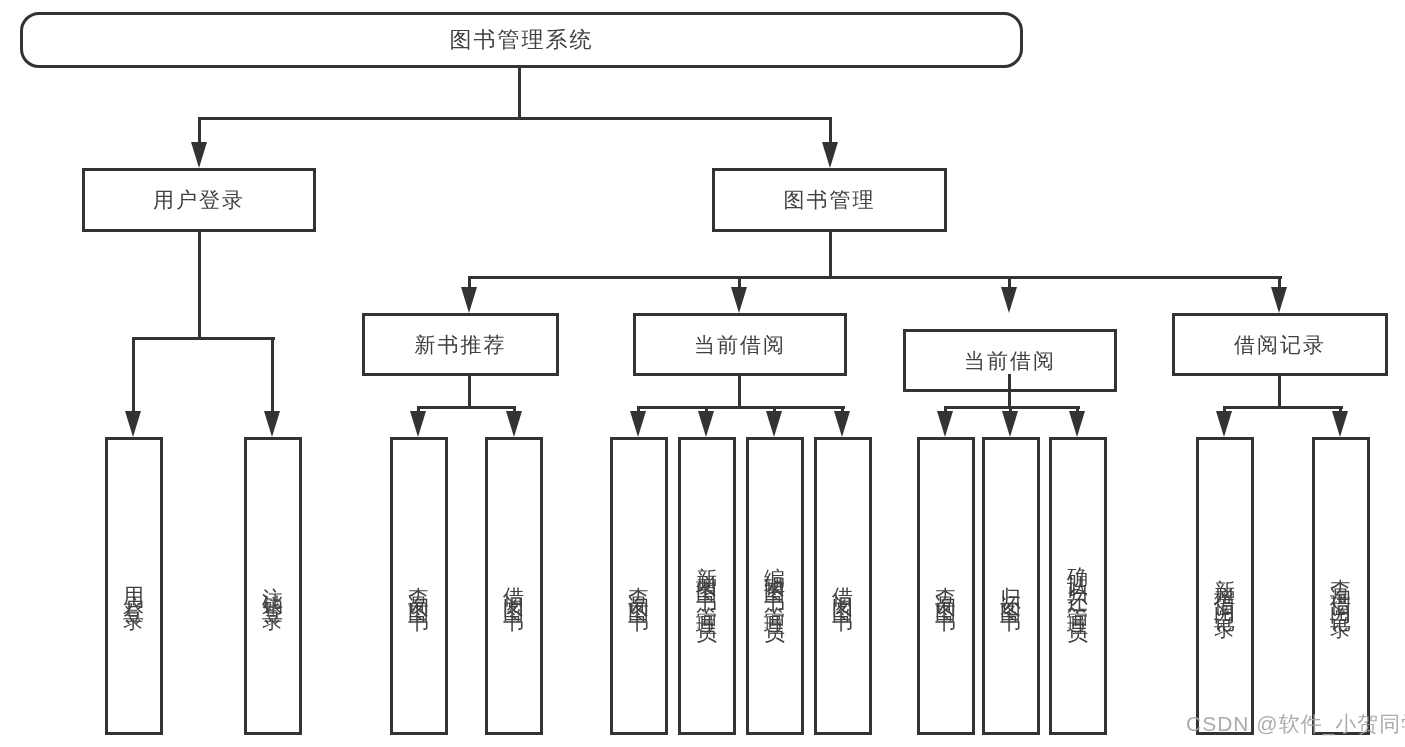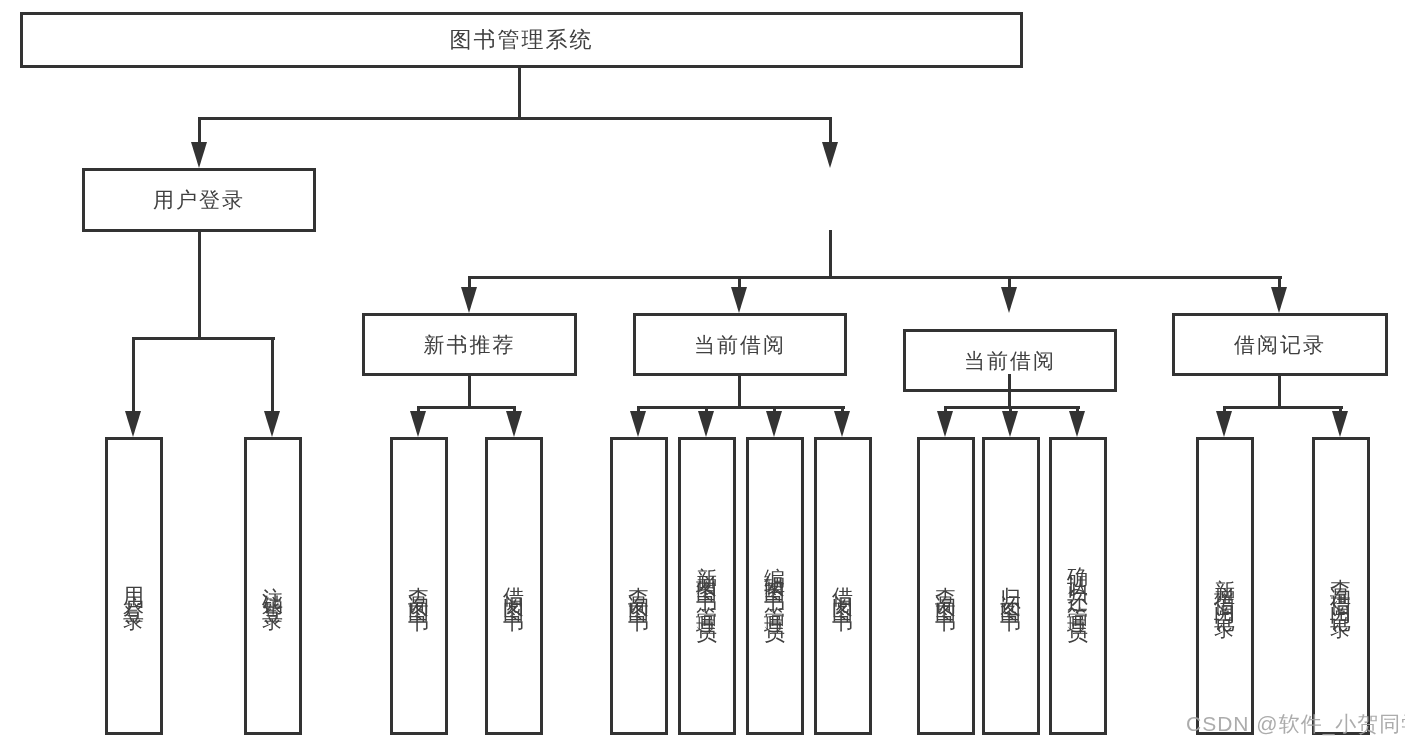--- a/index.html
+++ b/index.html
@@ -22,21 +22,21 @@
     border: 3px solid #333333;
     background: #ffffff;
     color: #404040;
     display: flex;
     align-items: center;
     justify-content: center;
     font-size: 21px;
     letter-spacing: 2px;
     white-space: nowrap;
   }
-  .root-node   { font-size: 22px; }
+  .root-node   { font-size: 22px; border-radius: 19px; }
   .leaf {
     position: absolute;
     box-sizing: border-box;
     border: 3px solid #333333;
     background: #ffffff;
     color: #404040;
     width: 58px;
     height: 298px;
     top: 437px;
     writing-mode: vertical-lr;
@@ -82,40 +82,41 @@
   <div class="node root-node" style="left:20px; top:12px; width:1003px; height:56px;">图书管理系统</div>
 
   <div class="vl" style="left:518px; top:65px; height:54px;"></div>
   <div class="hl" style="left:198px; top:117px; width:634px;"></div>
   <div class="vl" style="left:198px; top:117px; height:31px;"></div>
   <div class="arr" style="left:191px; top:142px;"></div>
   <div class="vl" style="left:829px; top:117px; height:31px;"></div>
   <div class="arr" style="left:822px; top:142px;"></div>
 
   <div class="node" style="left:82px; top:168px; width:234px; height:64px;">用户登录</div>
+  <div class="node" style="left:712px; top:168px; width:235px; height:64px;">图书管理</div>
 
   <div class="vl" style="left:198px; top:230px; height:110px;"></div>
   <div class="hl" style="left:132px; top:337px; width:143px;"></div>
   <div class="vl" style="left:132px; top:337px; height:80px;"></div>
   <div class="arr" style="left:125px; top:411px;"></div>
   <div class="vl" style="left:271px; top:337px; height:80px;"></div>
   <div class="arr" style="left:264px; top:411px;"></div>
 
   <div class="vl" style="left:829px; top:230px; height:48px;"></div>
   <div class="hl" style="left:468px; top:276px; width:814px;"></div>
   <div class="vl" style="left:468px; top:276px; height:16px;"></div>
   <div class="arr" style="left:461px; top:287px;"></div>
   <div class="vl" style="left:738px; top:276px; height:16px;"></div>
   <div class="arr" style="left:731px; top:287px;"></div>
   <div class="vl" style="left:1008px; top:276px; height:16px;"></div>
   <div class="arr" style="left:1001px; top:287px;"></div>
   <div class="vl" style="left:1278px; top:276px; height:16px;"></div>
   <div class="arr" style="left:1271px; top:287px;"></div>
 
-  <div class="node" style="left:362px; top:313px; width:215px; height:63px;">新书推荐</div>
+  <div class="node" style="left:362px; top:313px; width:197px; height:63px;">新书推荐</div>
   <div class="node" style="left:633px; top:313px; width:214px; height:63px;">当前借阅</div>
   <div class="node" style="left:903px; top:313px; width:214px; height:63px;margin-top:16px;">当前借阅</div>
   <div class="node" style="left:1172px; top:313px; width:216px; height:63px;">借阅记录</div>
 
   <div class="vl" style="left:468px; top:374px; height:35px;"></div>
   <div class="hl" style="left:417px; top:406px; width:99px;"></div>
   <div class="vl" style="left:417px; top:406px; height:11px;"></div>
   <div class="arr" style="left:410px; top:411px;"></div>
   <div class="vl" style="left:513px; top:406px; height:11px;"></div>
   <div class="arr" style="left:506px; top:411px;"></div>

